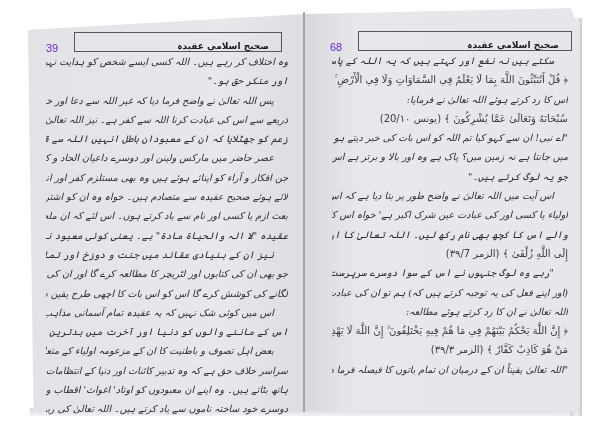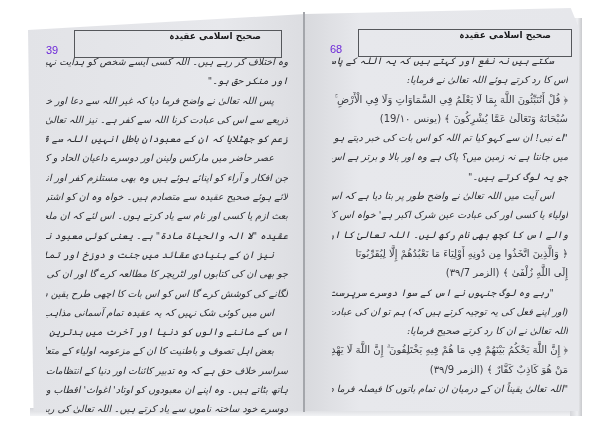--- a/index.html
+++ b/index.html
@@ -58,23 +58,23 @@
     }
     .page-num {
       font-family: "Liberation Sans", sans-serif;
       font-size: 11px;
       color: #6d28d9;
       width: 28px;
       margin-top: 12px;
     }
     .title-box {
       border: 1px solid #55575b;
-      height: 28px;
-      display: flex; align-items: flex-start; justify-content: flex-end;
-      padding: 0 20px;
+      height: 20px;
+      display: flex; align-items: flex-end; justify-content: flex-end;
+      padding: 0 12px;
       box-sizing: border-box;
       background: transparent;
     }
     .title-text {
       font-family: "DejaVu Sans", sans-serif;
       font-size: 9px; font-weight: bold;
       color: #1a1a1c;
       direction: rtl;
     }
     .body-text {
@@ -137,32 +137,31 @@
 
     <div class="page page-right"></div>
     <div class="header" style="left:320px; top:21px;">
       <span class="page-num">68</span>
       <div class="title-box" style="width:214px;">
         <span class="title-text">صحیح اسلامی عقیدہ</span>
       </div>
     </div>
     <div class="body-text" style="left:322px; top:43px; width:236px;">
       <div class="line indent">سکتے ہیں نہ نفع اور کہتے ہیں کہ یہ اللہ کے پاس ہمارے سفارشی ہیں۔"</div>
+      <div class="line ayah">﴿ قُلْ أَتُنَبِّئُونَ اللَّهَ بِمَا لَا يَعْلَمُ فِي السَّمَاوَاتِ وَلَا فِي الْأَرْضِ ۚ</div>
       <div class="line">اس کا رد کرتے ہوئے اللہ تعالیٰ نے فرمایا:</div>
-      <div class="line ayah">﴿ قُلْ أَتُنَبِّئُونَ اللَّهَ بِمَا لَا يَعْلَمُ فِي السَّمَاوَاتِ وَلَا فِي الْأَرْضِ ۚ</div>
-      <div class="line ayah">سُبْحَانَهُ وَتَعَالَىٰ عَمَّا يُشْرِكُونَ ﴾ (یونس 19/۱۰)</div>
+      <div class="line ayah">سُبْحَانَهُ وَتَعَالَىٰ عَمَّا يُشْرِكُونَ ﴾ (یونس 20/۱۰)</div>
       <div class="line">"اے نبی! ان سے کہو کیا تم اللہ کو اس بات کی خبر دیتے ہو جسے وہ آسمان</div>
       <div class="line">میں جانتا ہے نہ زمین میں؟ پاک ہے وہ اور بالا و برتر ہے اس شرک سے</div>
       <div class="line">جو یہ لوگ کرتے ہیں۔"</div>
       <div class="line indent">اس آیت میں اللہ تعالیٰ نے واضح طور پر بتا دیا ہے کہ اس کے علاوہ انبیاء</div>
       <div class="line">اولیاء یا کسی اور کی عبادت عین شرک اکبر ہے' خواہ اس کا ارتکاب کرنے</div>
       <div class="line">والے اس کا کچھ بھی نام رکھ لیں۔ اللہ تعالیٰ کا ارشاد ہے:</div>
-      <div class="line ayah">﴿ وَالَّذِينَ اتَّخَذُوا مِن دُونِهِ أَوْلِيَاءَ مَا نَعْبُدُهُمْ إِلَّا لِيُقَرِّبُونَا</div>
       <div class="line ayah">إِلَى اللَّهِ زُلْفَىٰ ﴾ (الزمر ۳۹/7)</div>
       <div class="line indent">"رہے وہ لوگ جنہوں نے اس کے سوا دوسرے سرپرست بنا رکھے ہیں</div>
       <div class="line">(اور اپنے فعل کی یہ توجیہ کرتے ہیں کہ) ہم تو ان کی عبادت صرف اس</div>
-      <div class="line">اللہ تعالیٰ نے ان کا رد کرتے صحیح فرمایا:</div>
+      <div class="line">اللہ تعالیٰ نے ان کا رد کرتے ہوئے مطالعہ:</div>
       <div class="line ayah">﴿ إِنَّ اللَّهَ يَحْكُمُ بَيْنَهُمْ فِي مَا هُمْ فِيهِ يَخْتَلِفُونَ ۗ إِنَّ اللَّهَ لَا يَهْدِي</div>
-      <div class="line ayah">مَنْ هُوَ كَاذِبٌ كَفَّارٌ ﴾ (الزمر ۳۹/9)</div>
+      <div class="line ayah">مَنْ هُوَ كَاذِبٌ كَفَّارٌ ﴾ (الزمر ۳۹/۳)</div>
       <div class="line">"اللہ تعالیٰ یقیناً ان کے درمیان ان تمام باتوں کا فیصلہ فرما دے گا جس میں</div>
     </div>
   </div>
 </div>
 
 </body></html>

